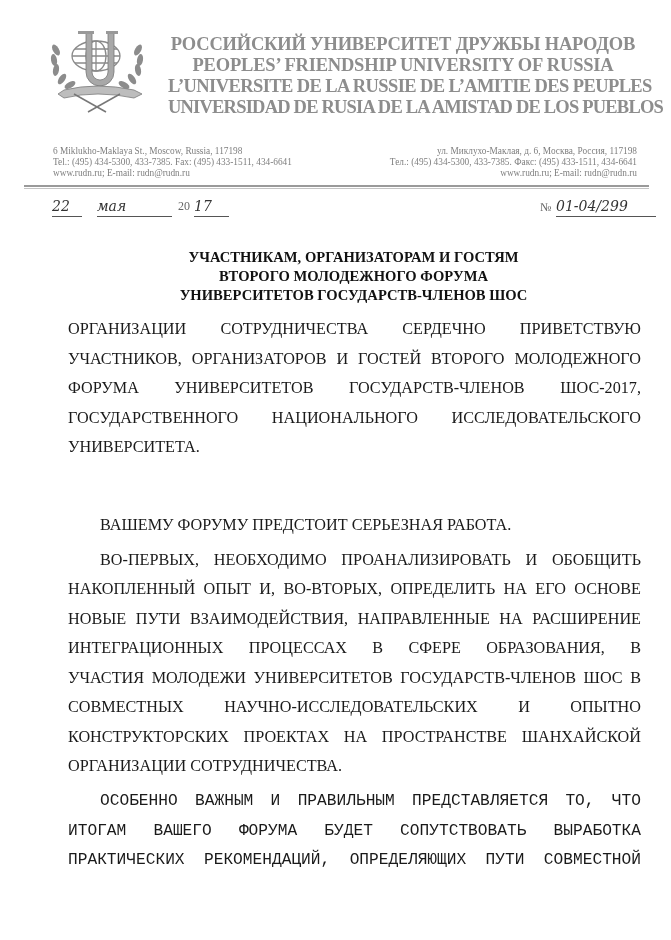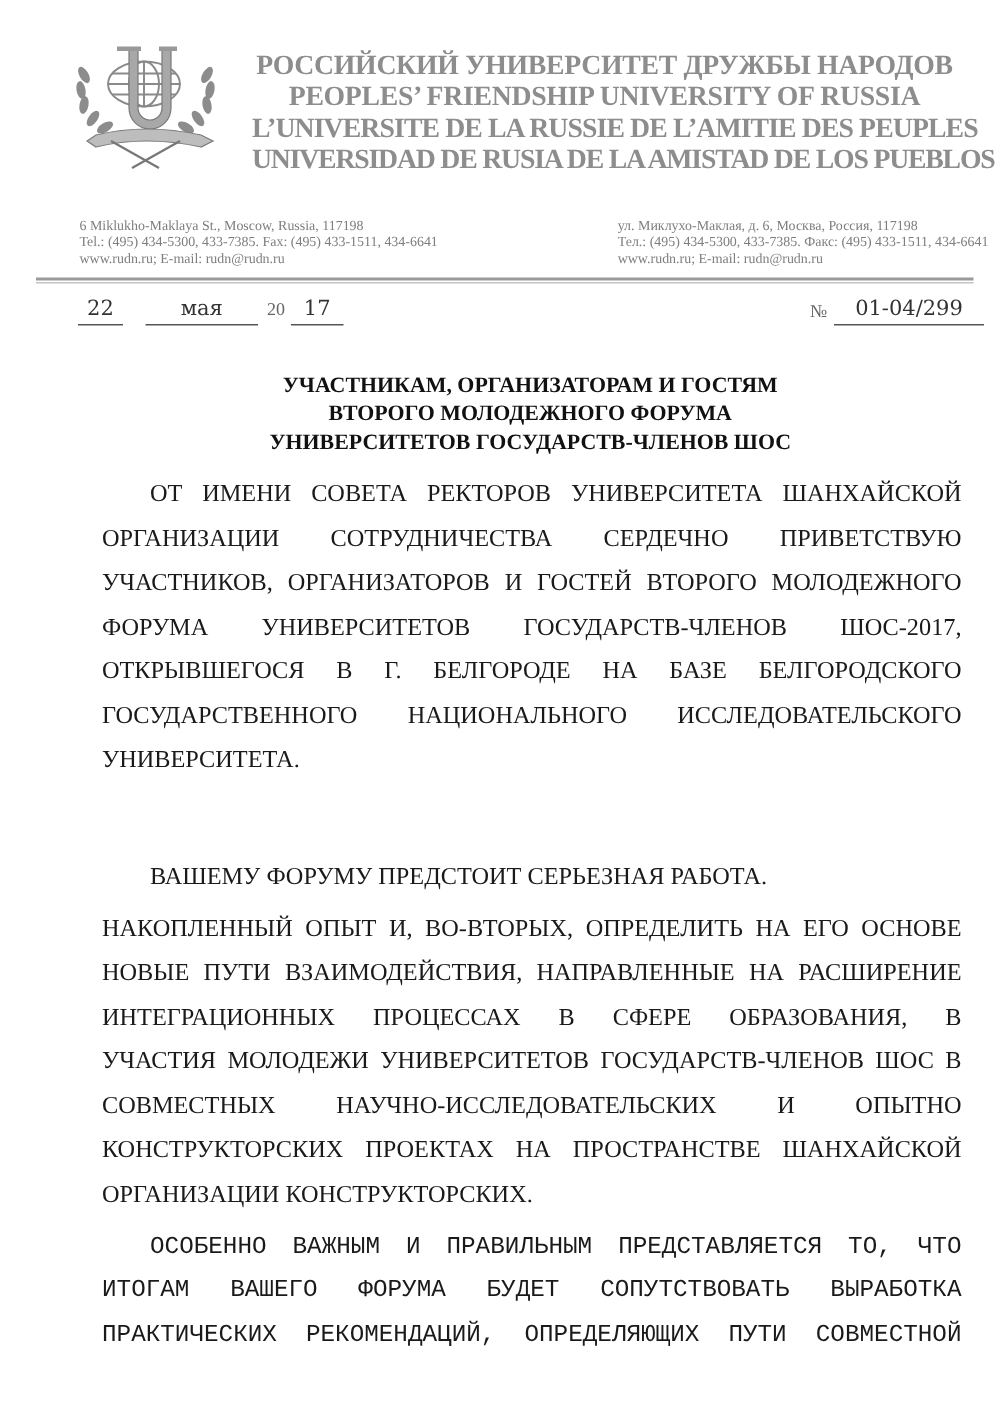--- a/index.html
+++ b/index.html
@@ -12,29 +12,29 @@
 
     
     .logo { position: absolute; left: 44px; top: 28px; width: 110px; height: 88px; }
     .lh-names { position: absolute; left: 168px; top: 34px; width: 470px; text-align: center; color: #8d8d8d; }
     .lh-names div { font-weight: bold; font-size: 18.5px; line-height: 21px; white-space: nowrap; letter-spacing: -0.2px; }
     .lh-names div.n3 { font-size: 18.5px; letter-spacing: -0.6px; }
     .lh-names div.n4 { font-size: 18.5px; letter-spacing: -0.8px; }
 
     .contact { position: absolute; top: 146px; font-size: 9.3px; line-height: 11px; color: #7e7e7e; font-weight: normal; white-space: nowrap; }
     .contact.left { left: 53px; text-align: left; }
-    .contact.right { right: 12px; text-align: left; }
+    .contact.right { right: 34px; text-align: right; }
 
     .rule { position: absolute; left: 24px; right: 22px; top: 185px; height: 4px;
       border-top: 2px solid #9a9a9a; border-bottom: 1px solid #c4c4c4; box-sizing: border-box; }
 
     
     .date-row { position: absolute; left: 52px; top: 197px; height: 26px; font-size: 12px; color: #777; }
     .fill { position: absolute; bottom: 6px; border-bottom: 1px solid #555; height: 20px;
-      font-family: "DejaVu Serif", serif; color: #333; font-size: 14px; text-align: center; line-height: 20px; }
+      font-family: "DejaVu Serif", serif; font-style: italic; color: #333; font-size: 14px; text-align: left; line-height: 20px; }
     .date-day { left: 0; width: 30px; }
     .date-month { left: 45px; width: 75px; }
     .date-year-prefix { position: absolute; left: 126px; top: 2px; font-size: 12px; color: #666; }
     .date-year { left: 142px; width: 35px; }
 
     .num-row { position: absolute; left: 540px; top: 197px; width: 130px; height: 26px; }
     .num-label { position: absolute; left: 0; top: 3px; font-size: 12px; color: #666; }
     .num-value { left: 16px; width: 100px; }
 
     
@@ -123,39 +123,38 @@
   </div>
 
   <div class="title">
     <div>УЧАСТНИКАМ, ОРГАНИЗАТОРАМ И ГОСТЯМ</div>
     <div>ВТОРОГО МОЛОДЕЖНОГО ФОРУМА</div>
     <div>УНИВЕРСИТЕТОВ ГОСУДАРСТВ-ЧЛЕНОВ  ШОС</div>
   </div>
 
   <div class="body" id="letter-body">
       <p style="text-indent: 0px;">
-        <span class="ln first">ОТ ИМЕНИ СОВЕТА РЕКТОРОВ УНИВЕРСИТЕТА ШАНХАЙСКОЙ</span>
         <span class="ln">ОРГАНИЗАЦИИ СОТРУДНИЧЕСТВА СЕРДЕЧНО ПРИВЕТСТВУЮ</span>
         <span class="ln">УЧАСТНИКОВ, ОРГАНИЗАТОРОВ И ГОСТЕЙ ВТОРОГО МОЛОДЕЖНОГО</span>
         <span class="ln">ФОРУМА УНИВЕРСИТЕТОВ ГОСУДАРСТВ-ЧЛЕНОВ ШОС-2017,</span>
-        <span class="ln">ОТКРЫВШЕГОСЯ В Г. БЕЛГОРОДЕ НА БАЗЕ БЕЛГОРОДСКОГО</span>
         <span class="ln">ГОСУДАРСТВЕННОГО НАЦИОНАЛЬНОГО ИССЛЕДОВАТЕЛЬСКОГО</span>
         <span class="ln last">УНИВЕРСИТЕТА.</span>
       </p>
       <p style="text-indent: 0px; margin-top: 48px;">
         <span class="ln first last">ВАШЕМУ ФОРУМУ ПРЕДСТОИТ  СЕРЬЕЗНАЯ РАБОТА.</span>
       </p>
       <p style="text-indent: 0px;">
+        <span class="ln first">ВО-ПЕРВЫХ, НЕОБХОДИМО ПРОАНАЛИЗИРОВАТЬ И ОБОБЩИТЬ</span>
         <span class="ln">НАКОПЛЕННЫЙ ОПЫТ И,  ВО-ВТОРЫХ,  ОПРЕДЕЛИТЬ НА ЕГО ОСНОВЕ</span>
         <span class="ln">НОВЫЕ ПУТИ ВЗАИМОДЕЙСТВИЯ, НАПРАВЛЕННЫЕ НА  РАСШИРЕНИЕ</span>
         <span class="ln">ИНТЕГРАЦИОННЫХ ПРОЦЕССАХ В СФЕРЕ ОБРАЗОВАНИЯ, В</span>
         <span class="ln">УЧАСТИЯ  МОЛОДЕЖИ УНИВЕРСИТЕТОВ ГОСУДАРСТВ-ЧЛЕНОВ ШОС В</span>
         <span class="ln">СОВМЕСТНЫХ НАУЧНО-ИССЛЕДОВАТЕЛЬСКИХ И ОПЫТНО</span>
         <span class="ln">КОНСТРУКТОРСКИХ ПРОЕКТАХ НА ПРОСТРАНСТВЕ ШАНХАЙСКОЙ</span>
-        <span class="ln last">ОРГАНИЗАЦИИ КОНСТРУКТОРСКИХ.</span>
+        <span class="ln last">ОРГАНИЗАЦИИ СОТРУДНИЧЕСТВА.</span>
       </p>
       <p style="text-indent: 0px; font-family: Liberation Mono, monospace;">
         <span class="ln first">ОСОБЕННО ВАЖНЫМ И ПРАВИЛЬНЫМ ПРЕДСТАВЛЯЕТСЯ ТО, ЧТО</span>
         <span class="ln">ИТОГАМ ВАШЕГО ФОРУМА БУДЕТ СОПУТСТВОВАТЬ  ВЫРАБОТКА</span>
         <span class="ln">ПРАКТИЧЕСКИХ РЕКОМЕНДАЦИЙ, ОПРЕДЕЛЯЮЩИХ ПУТИ СОВМЕСТНОЙ</span>
       </p>
     </div>
 </div>
 
 </body></html>

